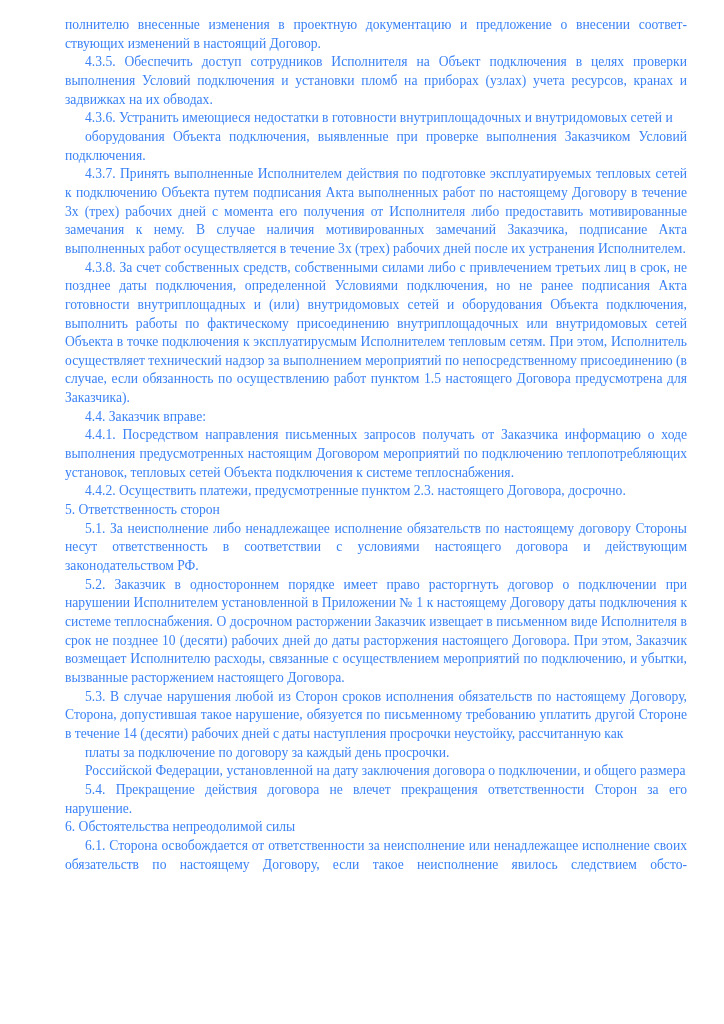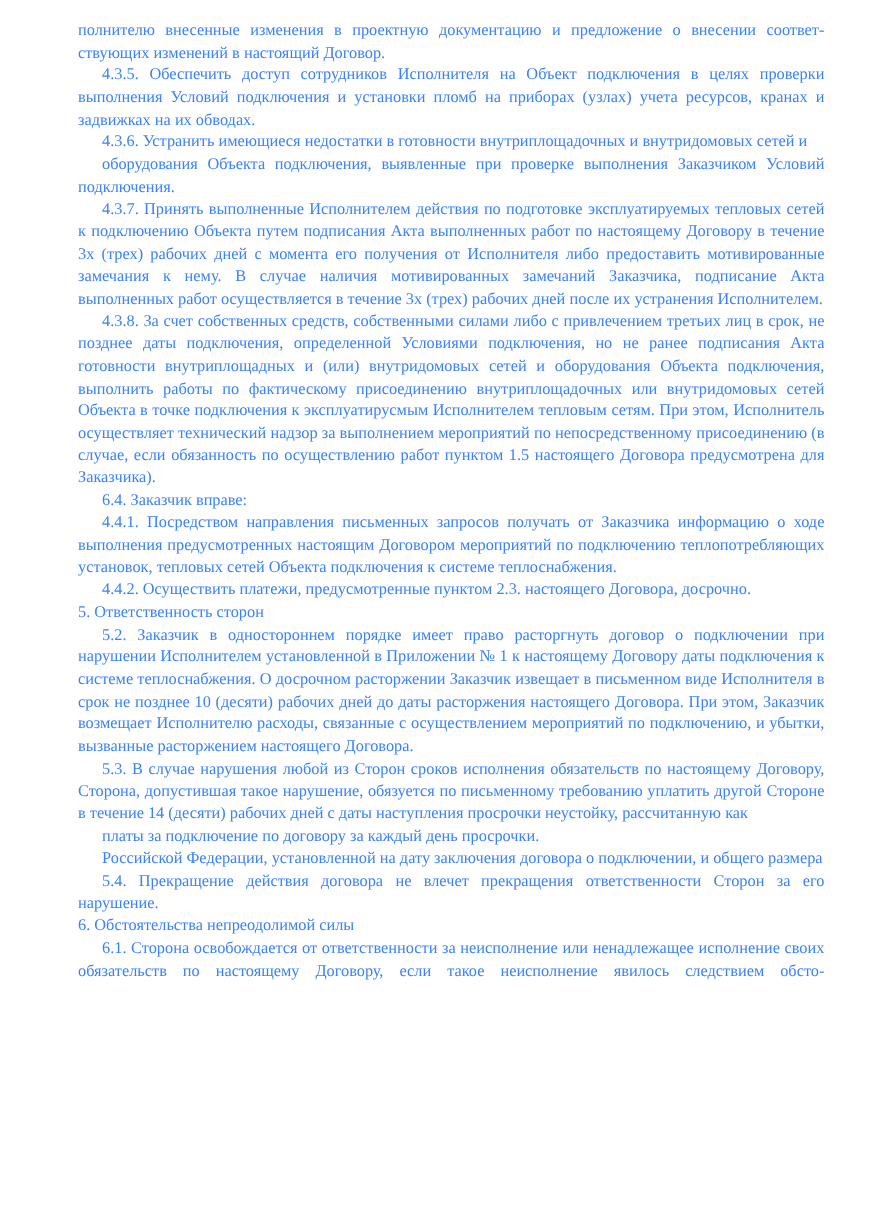--- a/index.html
+++ b/index.html
@@ -30,25 +30,26 @@
 </head>
 <body>
 
 <div class="page">
   <p class="p noindent">полнителю внесенные изменения в проектную документацию и предложение о внесении соответ­ствующих изменений в настоящий Договор.</p>
   <p class="p">4.3.5. Обеспечить доступ сотрудников Исполнителя на Объект подключения в целях проверки выполнения Условий подключения и установки пломб на приборах (узлах) учета ресурсов, кранах и задвижках на их обводах.</p>
   <p class="p">4.3.6. Устранить имеющиеся недостатки в готовности внутриплощадочных и внутридомовых сетей и</p>
   <p class="p">оборудования Объекта подключения, выявленные при проверке выполнения Заказчиком Усло­вий подключения.</p>
   <p class="p">4.3.7. Принять выполненные Исполнителем действия по подготовке эксплуатируемых тепловых сетей к подключению Объекта путем подписания Акта выполненных работ по настоящему Дого­вору в течение 3х (трех) рабочих дней с момента его получения от Исполнителя либо предоста­вить мотивированные замечания к нему. В случае наличия мотивированных замечаний Заказчика, подписание Акта выполненных работ осуществляется в течение 3х (трех) рабочих дней после их устранения Исполнителем.</p>
   <p class="p">4.3.8. За счет собственных средств, собственными силами либо с привлечением третьих лиц в срок, не позднее даты подключения, определенной Условиями подключения, но не ранее подпи­сания Акта готовности внутриплощадных и (или) внутридомовых сетей и оборудования Объекта подключения, выполнить работы по фактическому присоединению внутриплощадочных или внутридомовых сетей Объекта в точке подключения к эксплуатирусмым Исполнителем тепловым сетям. При этом, Исполнитель осуществляет технический надзор за выполнением мероприятий по непосредственному присоединению (в случае, если обязанность по осуществлению работ пунктом 1.5 настоящего Договора предусмотрена для Заказчика).</p>
-  <p class="p">6.4. Заказчик вправе:</p>
+  <p class="p">4.4. Заказчик вправе:</p>
   <p class="p">4.4.1. Посредством направления письменных запросов получать от Заказчика информацию о ходе выполнения предусмотренных настоящим Договором мероприятий по подключению теп­лопотребляющих установок, тепловых сетей Объекта подключения к системе теплоснабжения.</p>
   <p class="p">4.4.2. Осуществить платежи, предусмотренные пунктом 2.3. настоящего Договора, досрочно.</p>
 
   <p class="h">5. Ответственность сторон</p>
+  <p class="p">5.1. За неисполнение либо ненадлежащее исполнение обязательств по настоящему договору Стороны несут ответственность в соответствии с условиями настоящего договора и действующим законодательством РФ.</p>
   <p class="p">5.2. Заказчик в одностороннем порядке имеет право расторгнуть договор о подключении при нарушении Исполнителем установленной в Приложении № 1 к настоящему Договору даты под­ключения к системе теплоснабжения. О досрочном расторжении Заказчик извещает в письменном виде Исполнителя в срок не позднее 10 (десяти) рабочих дней до даты расторжения настоящего Договора. При этом, Заказчик возмещает Исполнителю расходы, связанные с осуществлением ме­роприятий по подключению, и убытки, вызванные расторжением настоящего Договора.</p>
   <p class="p">5.3. В случае нарушения любой из Сторон сроков исполнения обязательств по настоящему До­говору, Сторона, допустившая такое нарушение, обязуется по письменному требованию уплатить другой Стороне в течение 14 (десяти) рабочих дней с даты наступления просрочки неустойку, рас­считанную как</p>
   <p class="p">платы за подключение по договору за каждый день просрочки.</p>
   <p class="p">Российской Федерации, установленной на дату заключения договора о подключении, и общего размера</p>
   <p class="p">5.4. Прекращение действия договора не влечет прекращения ответственности Сторон за его нарушение.</p>
 
   <p class="h">6. Обстоятельства непреодолимой силы</p>
   <p class="p jl">6.1. Сторона освобождается от ответственности за неисполнение или ненадлежащее исполнение своих обязательств по настоящему Договору, если такое неисполнение явилось следствием обсто-</p>
 </div>
 

